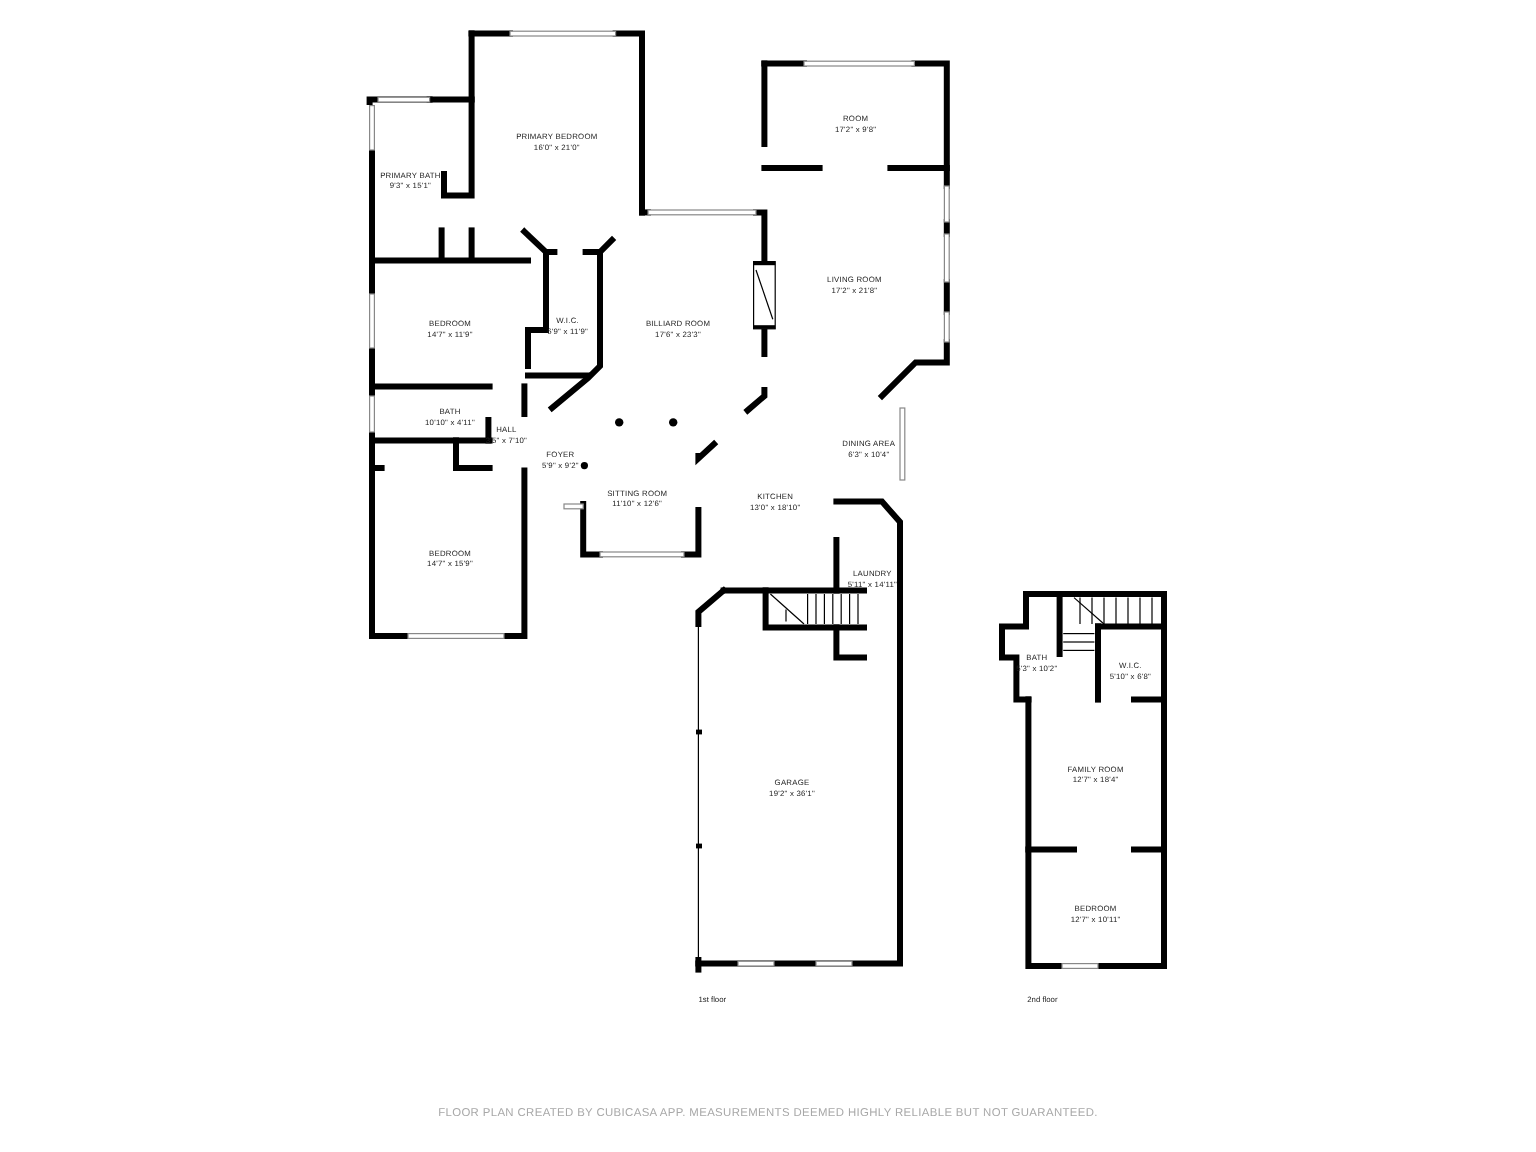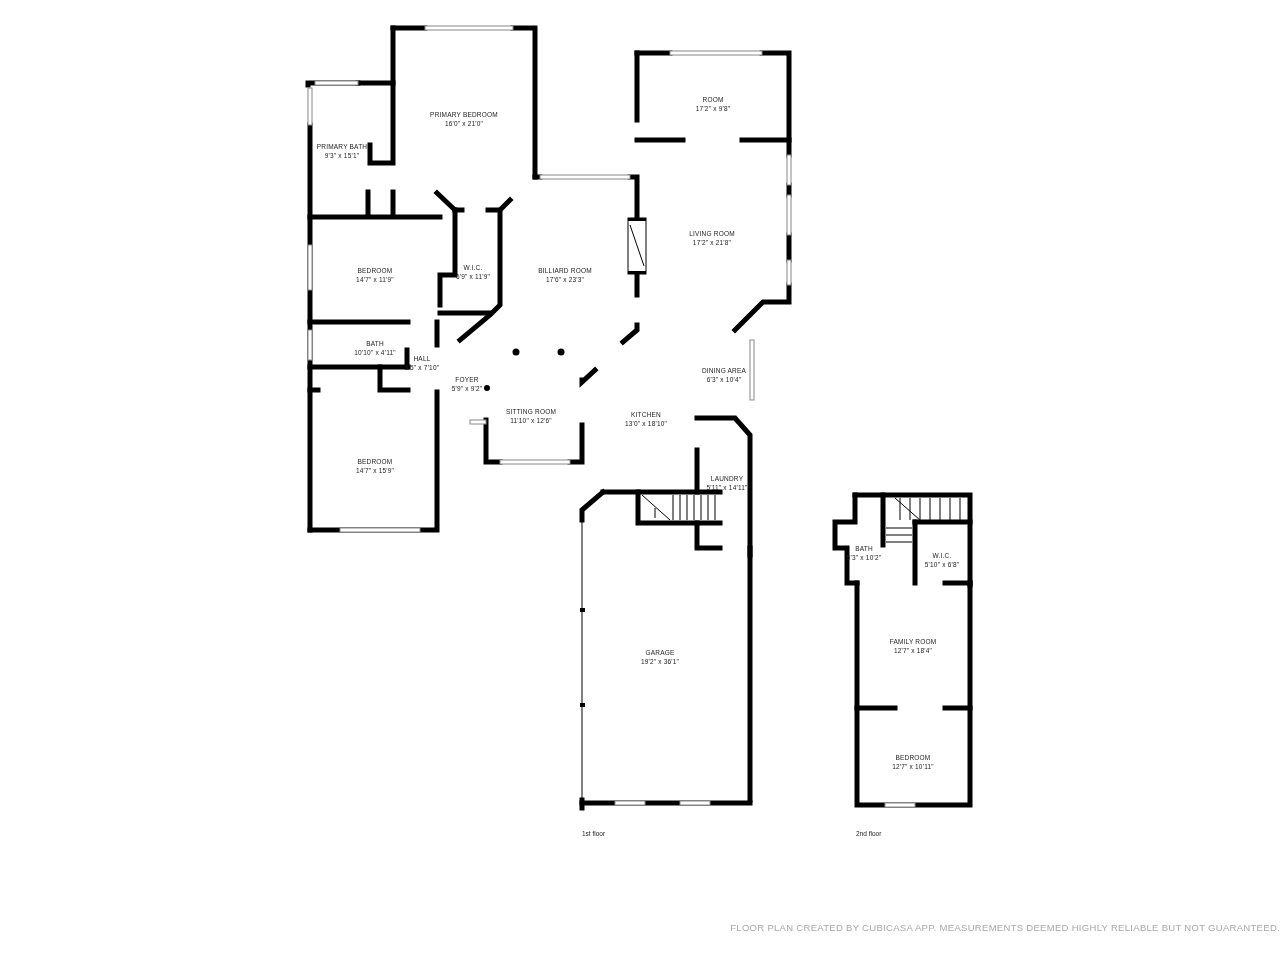--- a/index.html
+++ b/index.html
@@ -3,21 +3,21 @@
 <meta charset="utf-8">
 <style>
   html, body { margin: 0; padding: 0; background: #ffffff; }
   body { width: 1280px; height: 960px; position: relative; overflow: hidden; font-family: "Liberation Sans", sans-serif; }
   svg.plan { position: absolute; left: 0; top: 0; }
   .wall { stroke: #000; stroke-width: 5; fill: none; stroke-linecap: square; stroke-linejoin: miter; }
   .thin { stroke: #000; stroke-width: 1; fill: none; }
   .win { fill: #fff; stroke: #888; stroke-width: 1; }
   .room-label { position: absolute; text-align: center; color: #222; font-size: 6.5px; line-height: 9px; letter-spacing: 0.2px; transform: translateX(-50%); white-space: nowrap; }
   .floor-label { position: absolute; font-size: 6.5px; color: #222; }
-  .footer { position: absolute; left: 0; width: 1280px; top: 922px; text-align: right; font-size: 9.5px; color: #a8a8a8; letter-spacing: 0.3px; }
+  .footer { position: absolute; left: 0; width: 1280px; top: 922px; text-align: center; font-size: 9.5px; color: #a8a8a8; letter-spacing: 0.3px; }
   .dot { fill: #000; }
 </style>
 </head>
 <body>
 
 <svg class="plan" width="1280" height="960" viewBox="0 0 1280 960">
 
   <g>
 
     <polyline class="wall" points="393,28 393,163 370,163 370,145"></polyline>

